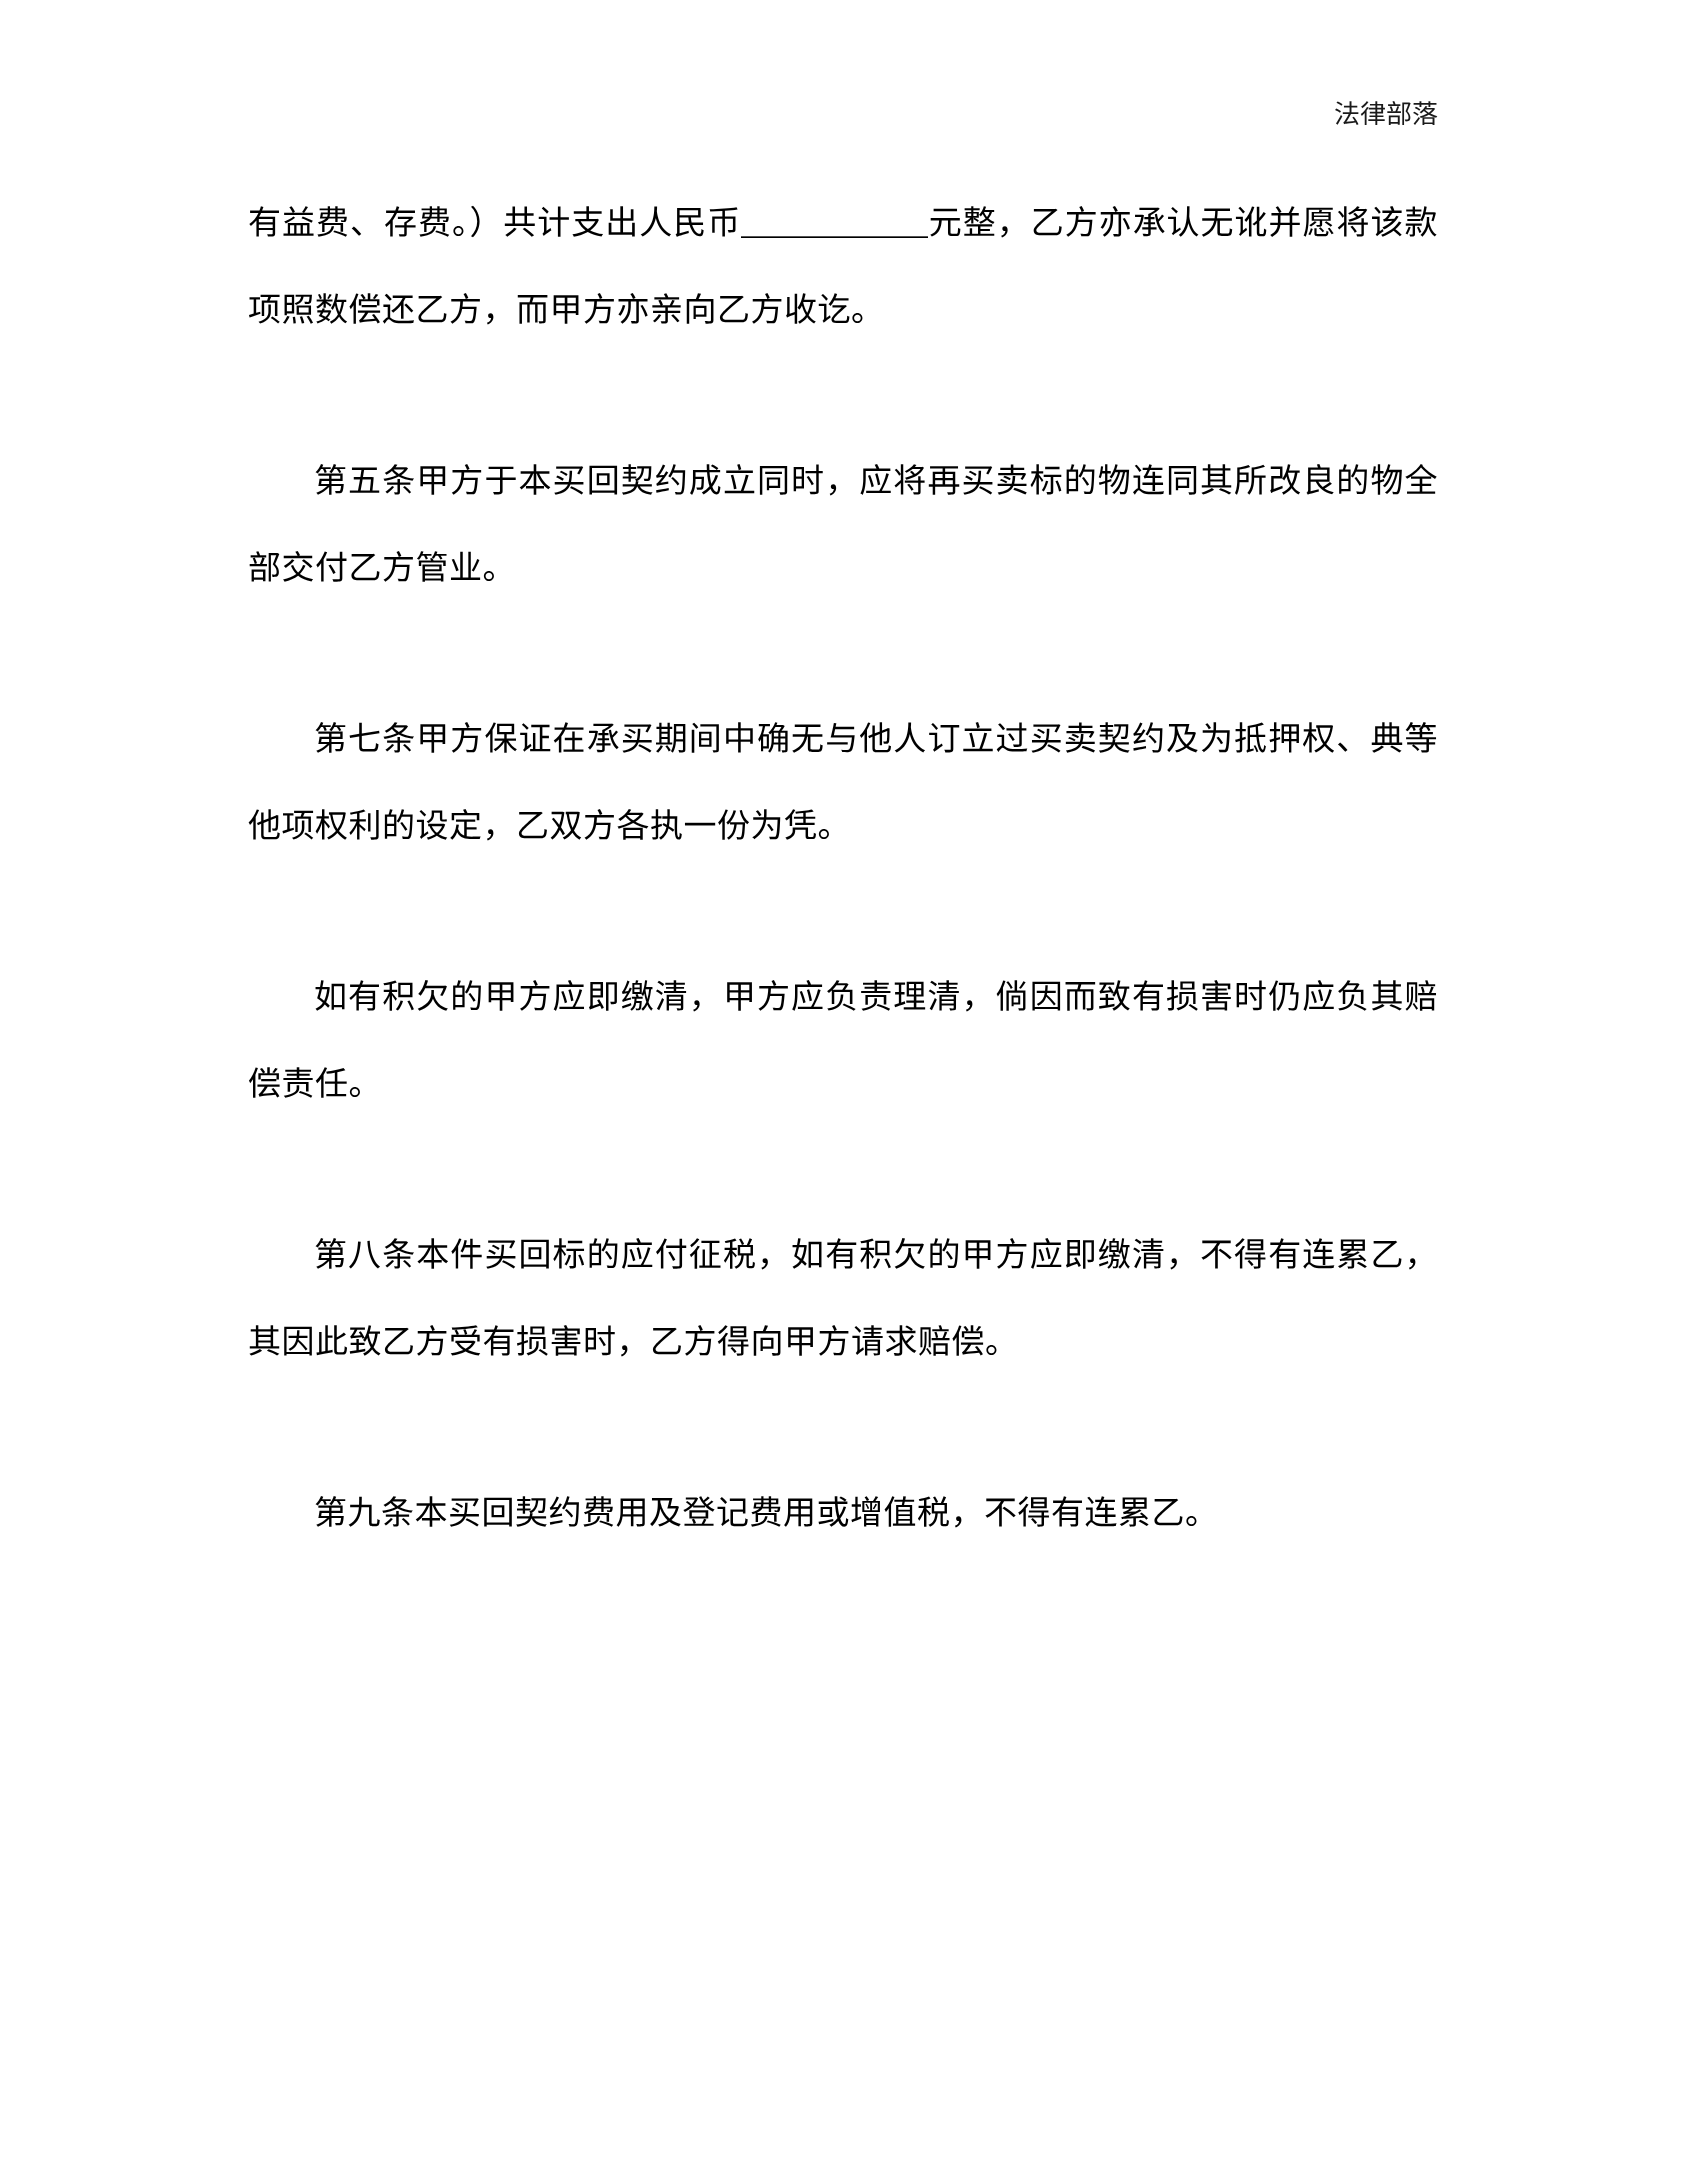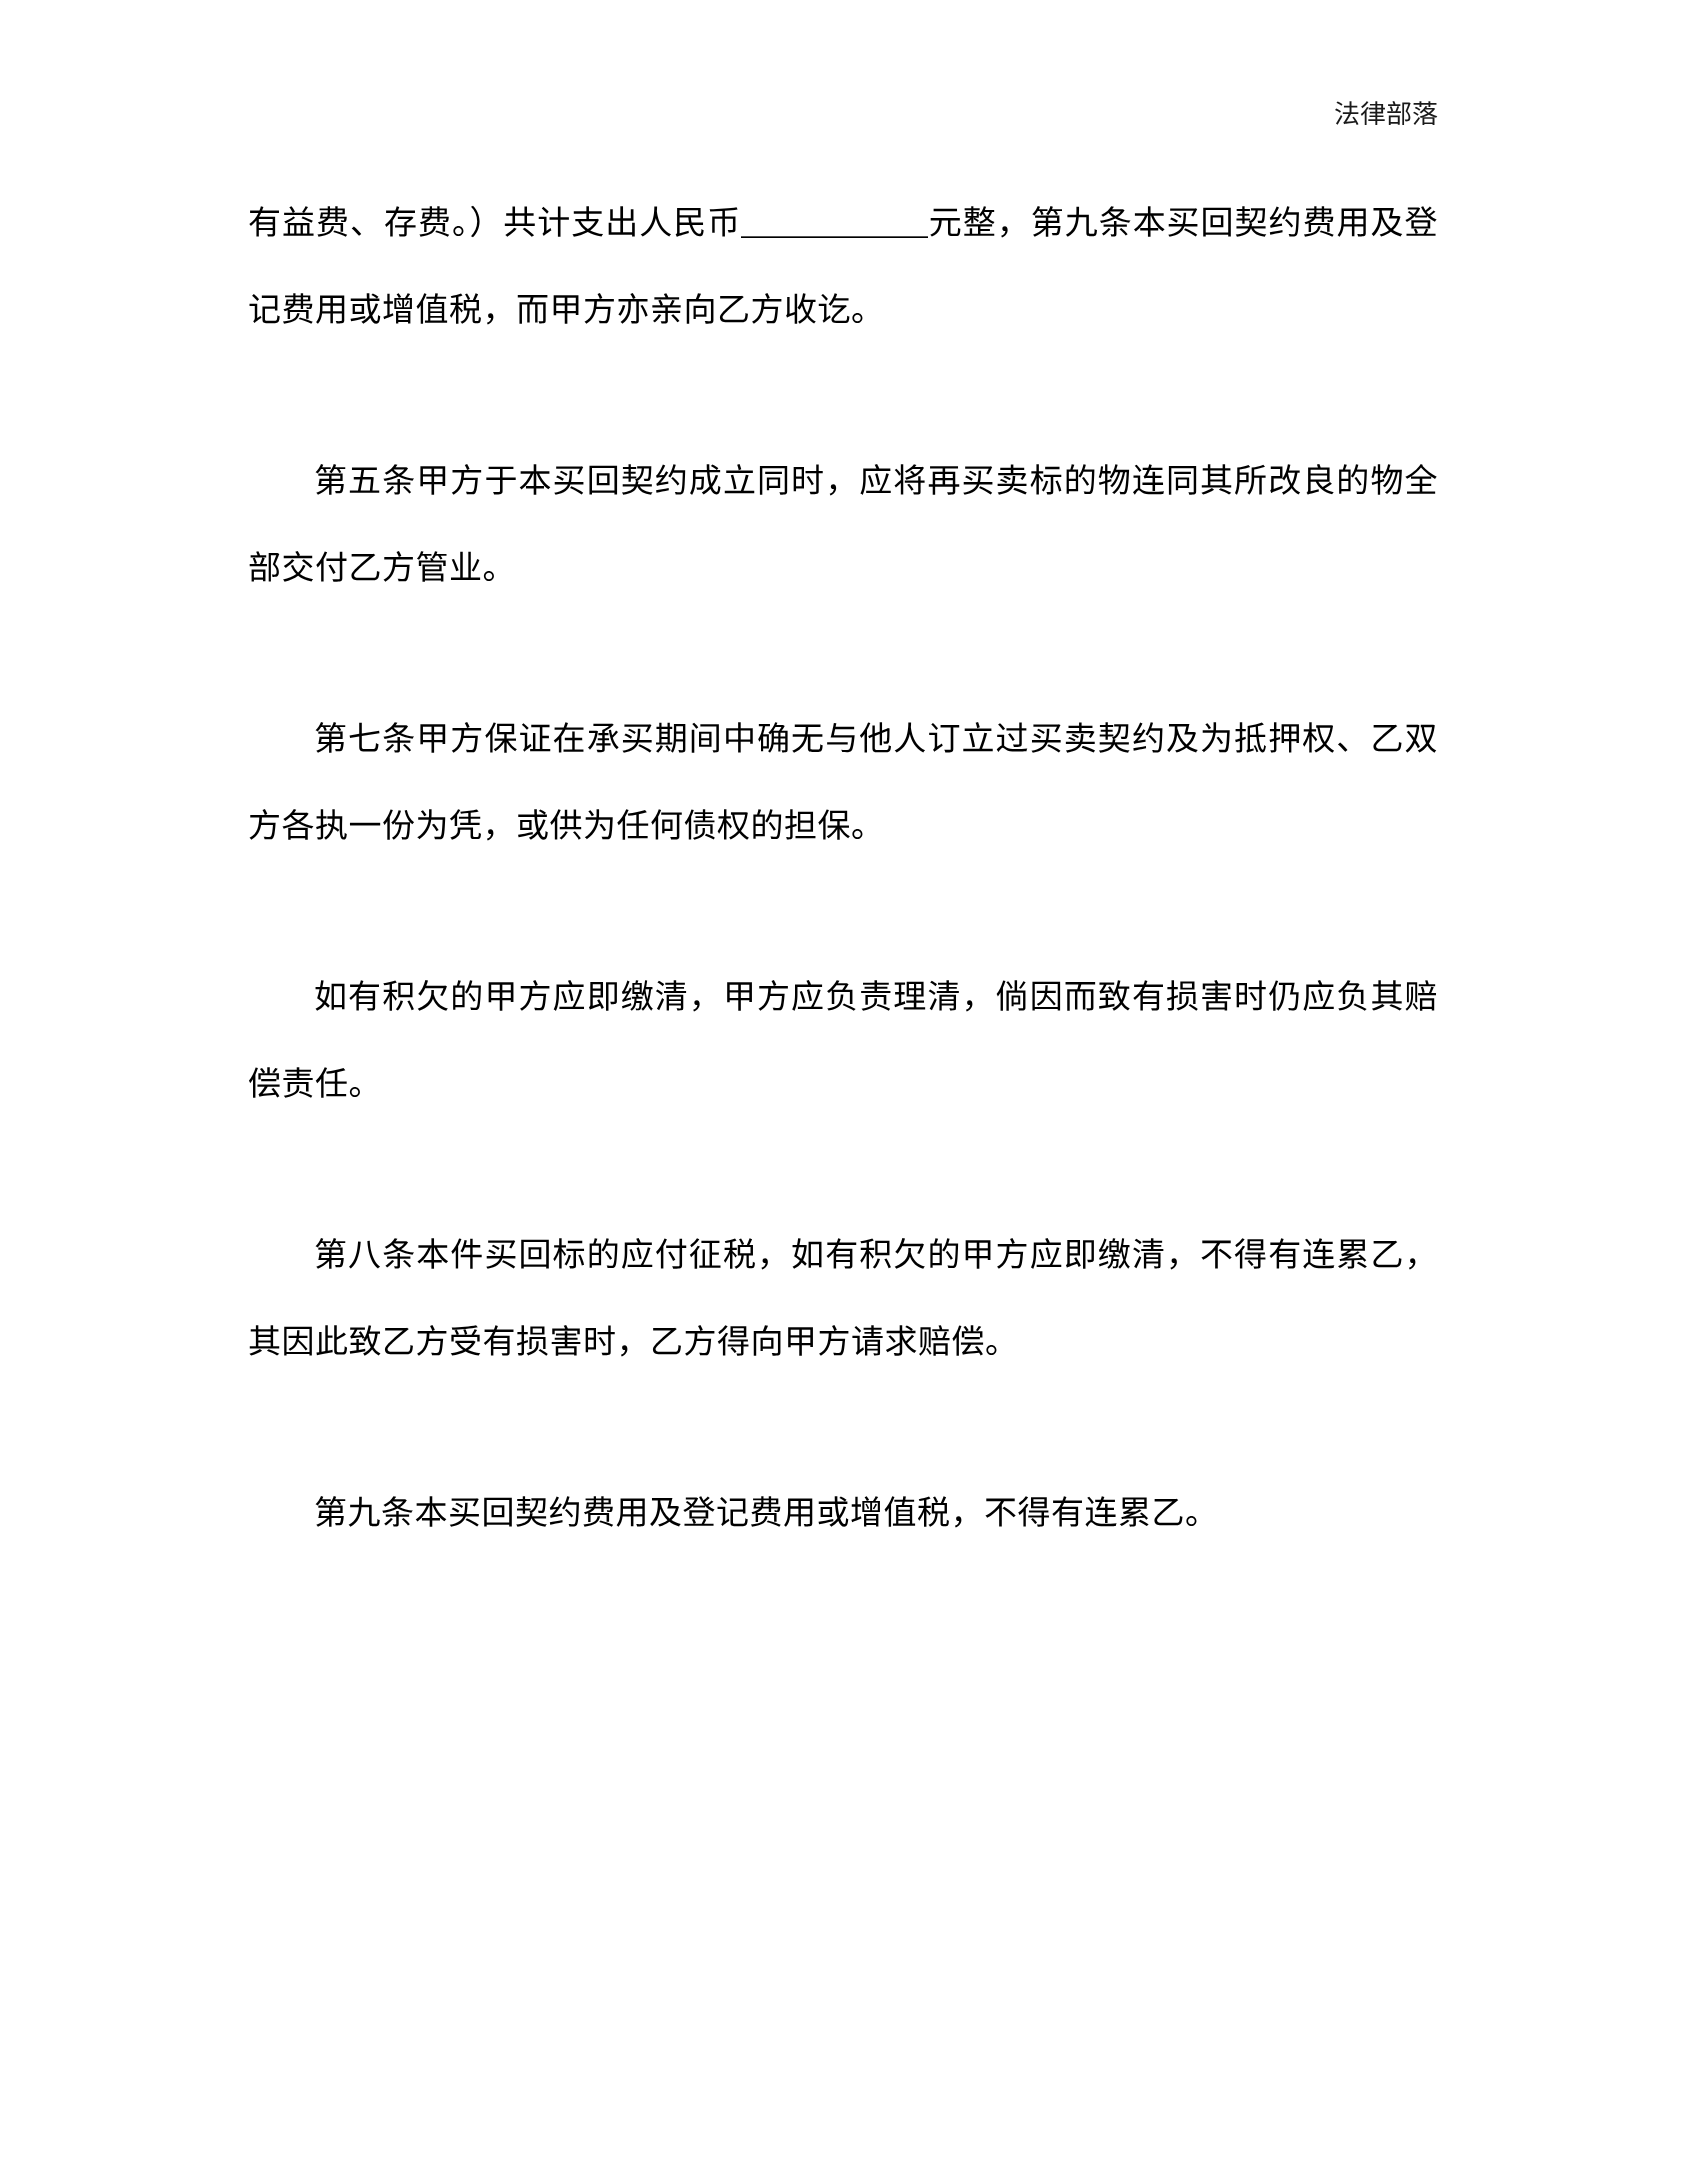--- a/index.html
+++ b/index.html
@@ -39,26 +39,26 @@
   </style>
 </head>
 <body>
 
 <div class="page">
 
   <div class="doc-header">
     <span>法律部落</span>
   </div>
 
-  <p class="para">有益费、存费。）共计支出人民币___________元整，第九条本买回契约费用及登记费用或增值税，而甲方亦亲向乙方收讫。</p>
+  <p class="para">有益费、存费。）共计支出人民币___________元整，乙方亦承认无讹并愿将该款项照数偿还乙方，而甲方亦亲向乙方收讫。</p>
 
   <p class="para indent">第五条甲方于本买回契约成立同时，应将再买卖标的物连同其所改良的物全部交付乙方管业。</p>
 
 
-  <p class="para indent">第七条甲方保证在承买期间中确无与他人订立过买卖契约及为抵押权、乙双方各执一份为凭，或供为任何债权的担保。</p>
+  <p class="para indent">第七条甲方保证在承买期间中确无与他人订立过买卖契约及为抵押权、典等他项权利的设定，乙双方各执一份为凭。</p>
 
   <p class="para indent">如有积欠的甲方应即缴清，甲方应负责理清，倘因而致有损害时仍应负其赔偿责任。</p>
 
   <p class="para indent">第八条本件买回标的应付征税，如有积欠的甲方应即缴清，不得有连累乙，其因此致乙方受有损害时，乙方得向甲方请求赔偿。</p>
 
   <p class="para indent">第九条本买回契约费用及登记费用或增值税，不得有连累乙。</p>
 
 
 </div>
 

